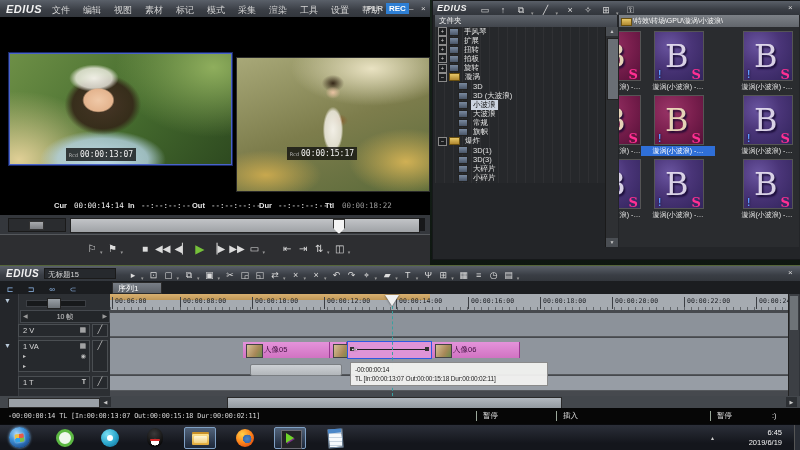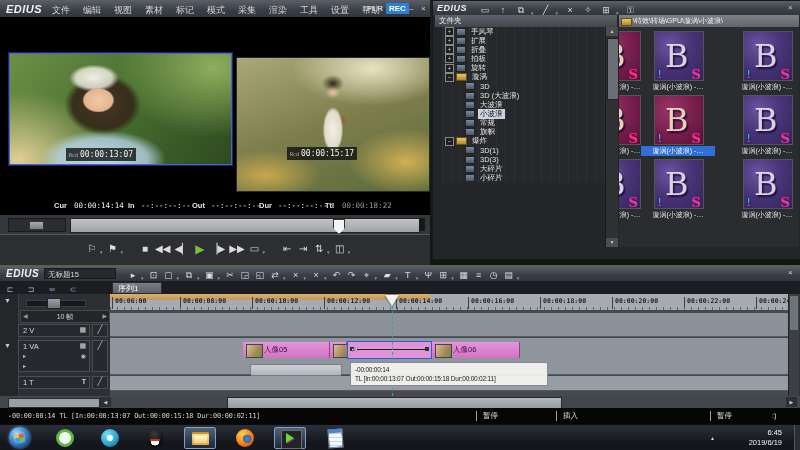--- a/index.html
+++ b/index.html
@@ -66,21 +66,21 @@
   
   #bin{left:432px;top:0;width:368px;height:258px;background:#232528;border:1px solid #16181a;}
   #bin-title{left:0;top:0;width:368px;height:14px;}
   #bin-title .logo{position:absolute;left:4px;top:2px;font-size:9px;}
   #bintools{position:absolute;left:46px;top:1px;display:flex;align-items:center;gap:6px;}
   #bintools .tbtn{font-size:9px;}
   #bin-close{position:absolute;left:355px;top:3px;}
   #folderpanel{left:2px;top:14px;width:182px;height:232px;background:#232528;}
   #folderhdr{left:0;top:0;width:182px;height:12px;background:linear-gradient(#5e636b,#41454c);
     color:#f0f0f0;font-size:7.5px;line-height:12px;padding-left:4px;box-sizing:border-box;}
-  #tree{left:7px;top:12px;width:170px;height:156px;overflow:hidden;background:#26282b;
+  #tree{left:0;top:12px;width:170px;height:156px;overflow:hidden;background:#26282b;
     background-image:linear-gradient(90deg,rgba(255,255,255,.04) 1px,transparent 1px);background-size:9px 100%;}
   .trow{display:flex;align-items:center;height:9.15px;}
   .tind{display:inline-block;height:1px;}
   .texp{width:7px;height:7px;border:1px solid #8a8a8a;background:#1d1f21;color:#cfcfcf;
     font:5.5px/6px "DejaVu Sans Mono",monospace;text-align:center;margin-right:2px;flex:none;}
   .texp.hide{visibility:hidden;}
   .tfold{width:9px;height:6px;background:linear-gradient(#e8c868,#b08830);border:1px solid #6a5010;margin-right:3px;flex:none;}
   .tfx{width:8px;height:6px;background:linear-gradient(#7a8aa0,#4a5668);border:1px solid #222;margin-right:3px;flex:none;}
   .tlabel{font-size:7.5px;color:#e2e2e2;white-space:nowrap;padding:0 2px;}
   .tlabel.sel{background:#ccd4e0;color:#101010;}
@@ -127,21 +127,21 @@
   #hslider .thumb{position:absolute;left:20px;top:-3px;width:12px;height:9px;background:linear-gradient(#9aa0a6,#6e7378);border:1px solid #222;}
   #zoombox{position:absolute;left:20px;top:16px;width:88px;height:11px;background:#232629;border:1px solid #45494e;
     color:#d0d0d0;font-size:7px;line-height:11px;text-align:center;}
   #zoombox .za{position:absolute;top:0;font-size:6px;color:#9a9a9a;}
   .trackbox{position:absolute;left:18px;width:72px;background:#26292d;border:1px solid #4a4e52;box-sizing:border-box;color:#d8d8d8;}
   .penbox{position:absolute;left:92px;width:16px;background:#26292d;border:1px solid #4a4e52;box-sizing:border-box;
     color:#c0c0c0;font-size:8px;text-align:center;}
   .tlab{position:absolute;left:4px;top:1px;font-size:7.5px;}
   .tico{position:absolute;right:3px;top:1px;font-size:7px;color:#cfcfcf;}
   .subico{position:absolute;font-size:6px;color:#c0c0c0;}
-  #ruler{left:110px;top:28px;width:678px;height:16px;background:#a6abb1;overflow:hidden;font-weight:bold;}
+  #ruler{left:110px;top:28px;width:678px;height:16px;background:#a6abb1;overflow:hidden;}
   #ruler-orange{position:absolute;left:0;top:0;width:320px;height:6px;background:linear-gradient(#d8b070,#c09858);}
   #ruler::after{content:"";position:absolute;left:0;right:0;bottom:0;height:3px;
     background:repeating-linear-gradient(90deg,#63676c 0 1px,transparent 1px 7px);}
   .rlabel{position:absolute;top:3px;height:12px;border-left:1px solid #3c3f44;padding-left:2px;
     font-family:"DejaVu Sans Mono",monospace;font-size:6.5px;color:#202328;white-space:nowrap;}
   #playtri{position:absolute;left:385px;top:29px;width:0;height:0;border-left:7px solid transparent;
     border-right:7px solid transparent;border-top:11px solid #f2f2f2;z-index:12;filter:drop-shadow(0 0 1px #333);}
   #playline{position:absolute;left:392px;top:40px;height:90px;border-left:1px dashed #3aa0a0;z-index:11;}
   #tracks{left:110px;top:44px;width:678px;height:86px;background:#46494e;overflow:hidden;}
   .trow-v{position:absolute;left:0;top:3px;width:678px;height:23px;background:#8c929a;border-bottom:1px solid #55585c;}
@@ -314,21 +314,21 @@
           <div class="trow">
             <span class="tind" style="width: 3px;"></span>
             <span class="texp">+</span>
             <span class="tfx"></span>
             <span class="tlabel">扩展</span>
           </div>
           <div class="trow">
             <span class="tind" style="width: 3px;"></span>
             <span class="texp">+</span>
             <span class="tfx"></span>
-            <span class="tlabel">折叠</span>
+            <span class="tlabel">扭转</span>
           </div>
           <div class="trow">
             <span class="tind" style="width: 3px;"></span>
             <span class="texp">+</span>
             <span class="tfx"></span>
             <span class="tlabel">拍板</span>
           </div>
           <div class="trow">
             <span class="tind" style="width: 3px;"></span>
             <span class="texp">+</span>
@@ -350,27 +350,27 @@
           <div class="trow">
             <span class="tind" style="width: 12px;"></span>
             <span class="texp hide"></span>
             <span class="tfx"></span>
             <span class="tlabel">3D (大波浪)</span>
           </div>
           <div class="trow">
             <span class="tind" style="width: 12px;"></span>
             <span class="texp hide"></span>
             <span class="tfx"></span>
+            <span class="tlabel sel">小波浪</span>
+          </div>
+          <div class="trow">
+            <span class="tind" style="width: 12px;"></span>
+            <span class="texp hide"></span>
+            <span class="tfx"></span>
             <span class="tlabel">大波浪</span>
-          </div>
-          <div class="trow">
-            <span class="tind" style="width: 12px;"></span>
-            <span class="texp hide"></span>
-            <span class="tfx"></span>
-            <span class="tlabel sel">小波浪</span>
           </div>
           <div class="trow">
             <span class="tind" style="width: 12px;"></span>
             <span class="texp hide"></span>
             <span class="tfx"></span>
             <span class="tlabel">常规</span>
           </div>
           <div class="trow">
             <span class="tind" style="width: 12px;"></span>
             <span class="texp hide"></span>

